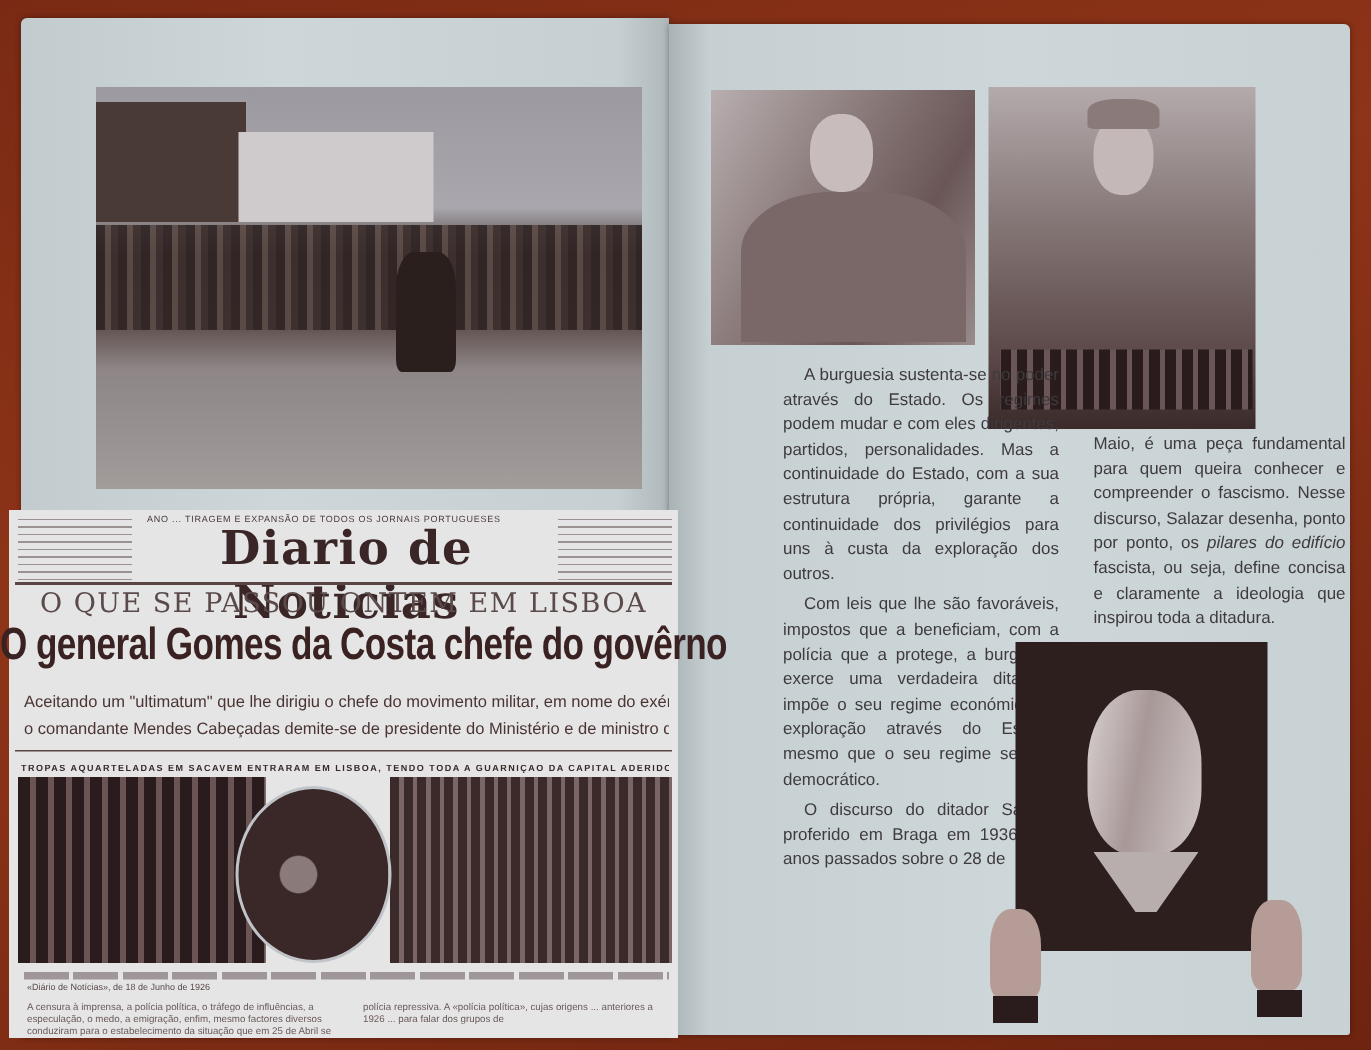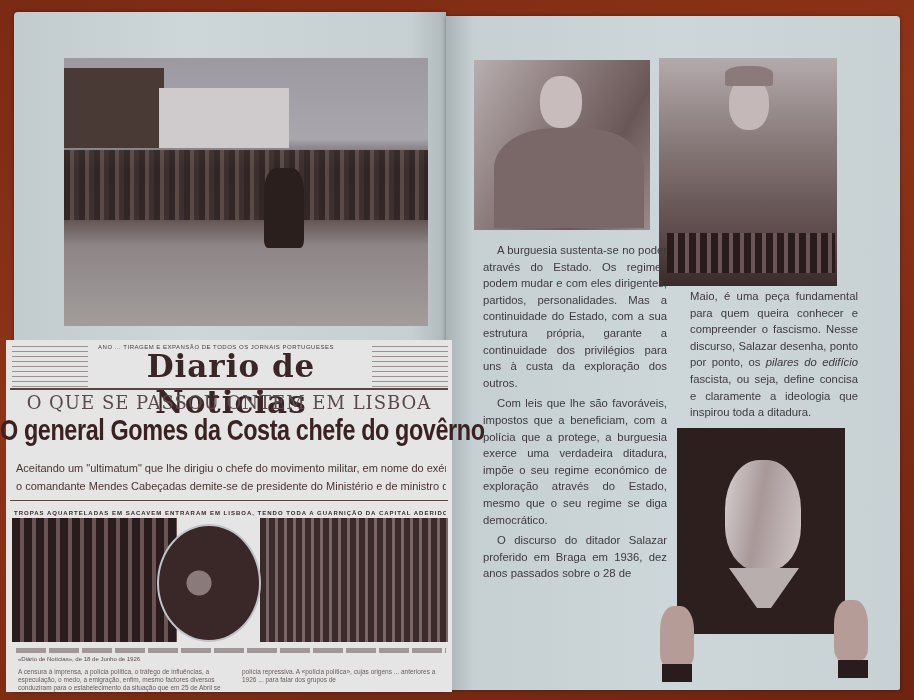--- a/index.html
+++ b/index.html
@@ -69,21 +69,21 @@
     .salazar-frame .face { position:absolute; left:48px; top:32px; width:76px; height:110px; border-radius:45% 45% 40% 40%;
       background: linear-gradient(100deg,#d8d0d0 0%,#a89898 45%,#cfc6c6 100%); }
     .salazar-frame .collar { position:absolute; left:52px; top:140px; width:70px; height:40px; background:#b8aeae; clip-path:polygon(0 0,100% 0,60% 100%,40% 100%); }
     .hand { position:absolute; width:34px; height:60px; background:#b69c96; border-radius:40% 40% 20% 20%; }
     .hand.left { left:660px; top:606px; }
     .hand.right { left:834px; top:600px; }
     .sleeve { position:absolute; width:30px; height:18px; background:#2a1c1c; }
     .sleeve.left { left:662px; top:664px; }
     .sleeve.right { left:838px; top:660px; }
 
-    .body-text { position:absolute; font-size:11.3px; line-height:16.6px; color:#3e3a3e; text-align:justify; }
+    .body-text { position:absolute; font-size:11.3px; line-height:16.6px; color:#3e3a3e; text-align:justify;margin-left:39px; }
     .body-text p { margin:0 0 4px 0; text-indent:14px; }
     .col1 { left:483px; top:242px; width:184px; }
     .col2 { left:690px; top:288px; width:168px; }
     .col2 p { text-indent:0; }
     em { font-style:italic; }
   </style>
 </head>
 <body>
 
 <div class="page page-left"></div>

